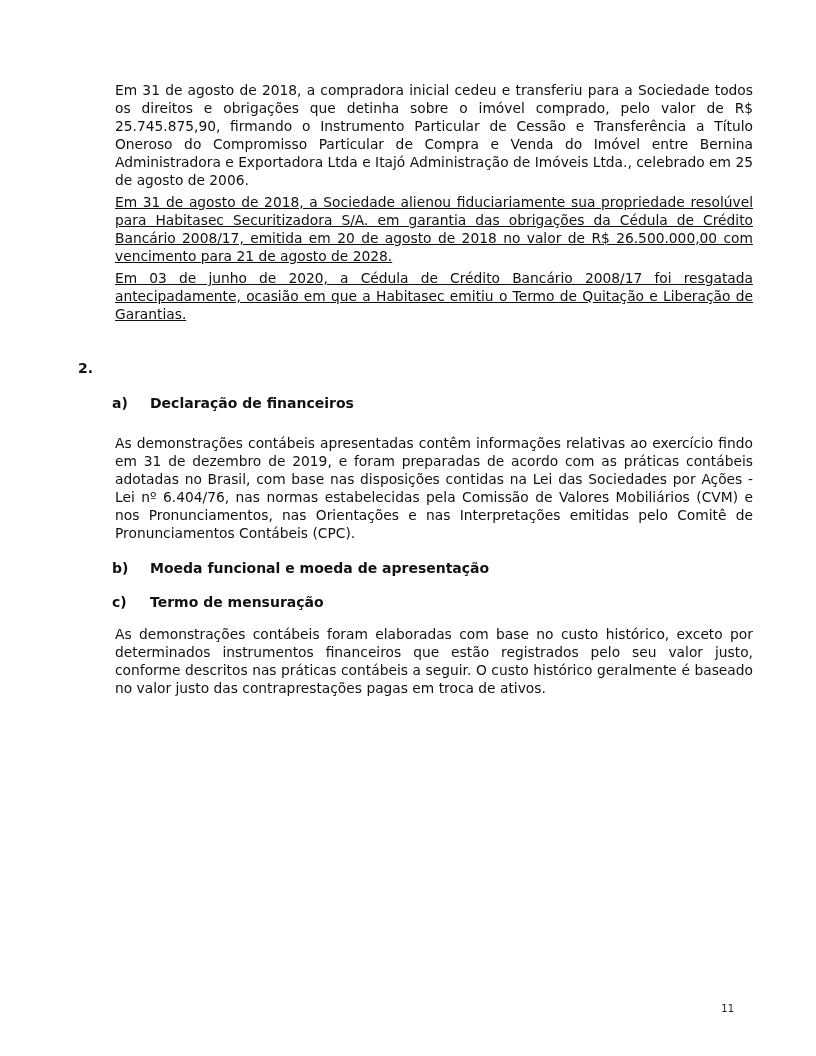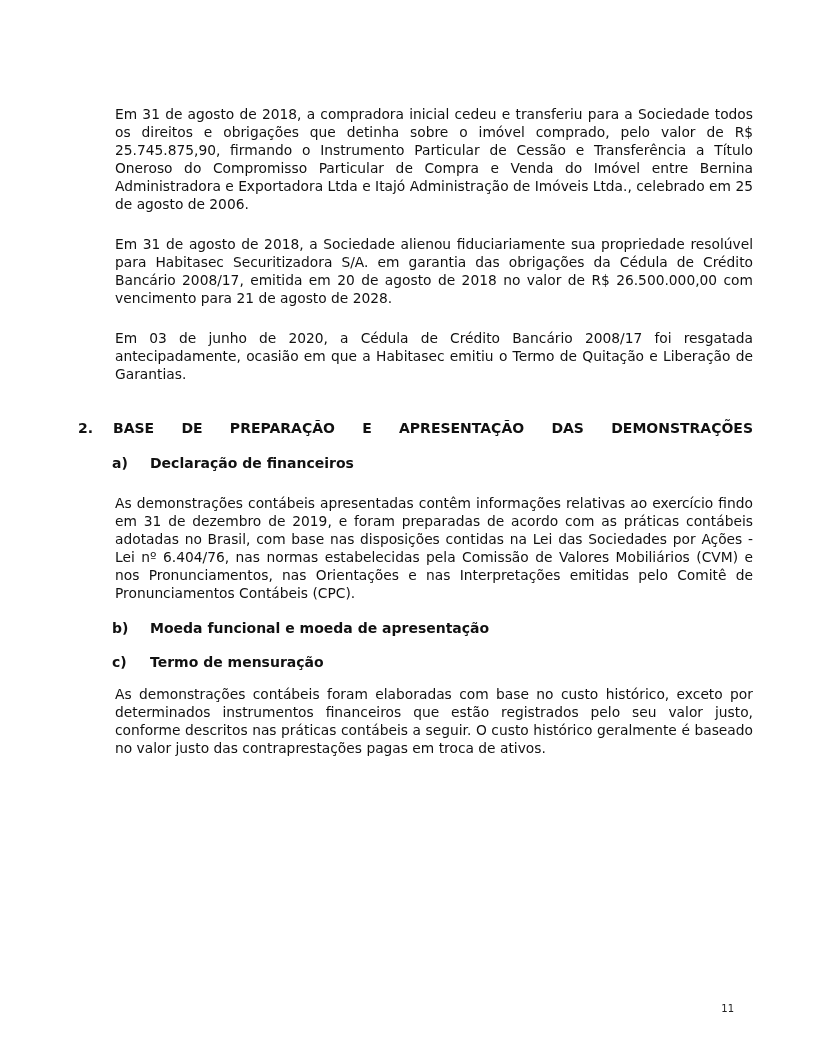--- a/index.html
+++ b/index.html
@@ -28,28 +28,28 @@
     font-size:15px; letter-spacing:.5px; line-height:1;
   }
   .icc-text .amp { font-size:9px; vertical-align:3px; letter-spacing:0; }
   .logo-caption { position:absolute; top:97px; right:74px; width:190px; text-align:right; }
   .logo-line1 { font-size:10.5px; color:#959ca1; letter-spacing:.3px; white-space:nowrap; }
   .logo-line2 { font-size:7.5px;  color:#b4babf; letter-spacing:3.1px; margin-top:2px; white-space:nowrap; }
 
   
   .content {
     position:absolute; top:0; left:0; width:816px;
-    padding:105px 63px 0 78px;
+    padding:81px 63px 0 78px;
   }
   p.body {
     margin-left:37px;
     font-size:13.8px; line-height:18px;
     text-align:justify;
   }
-  .mt18 { margin-top:22px; }
+  .mt18 { margin-top:4px;text-decoration:underline; }
   .h2 { display:flex; margin-top:36px; font-weight:bold; font-size:14px; line-height:19px; }
   .h2-num { width:35px; flex-shrink:0; }
   .h2-title { flex:1; }
   .h2-line1 { text-align:justify; text-align-last:justify; }
   .sub { display:flex; margin-left:34px; font-weight:bold; font-size:14px; line-height:18px; }
   .sub-label { width:38px; flex-shrink:0; }
   .mt16 { margin-top:16px; }
   .mt22 { margin-top:22px; }
   .mt17 { margin-top:17px; }
   .mt20 { margin-top:20px; }
@@ -68,21 +68,20 @@
 
   <div class="content">
 
     <p class="body">Em 31 de agosto de 2018, a compradora inicial cedeu e transferiu para a Sociedade todos os direitos e obrigações que detinha sobre o imóvel comprado, pelo valor de R$ 25.745.875,90, firmando o Instrumento Particular de Cessão e Transferência a Título Oneroso do Compromisso Particular de Compra e Venda do Imóvel entre Bernina Administradora e Exportadora Ltda e Itajó Administração de Imóveis Ltda., celebrado em 25 de agosto de 2006.</p>
     <p class="body mt18">Em 31 de agosto de 2018, a Sociedade alienou fiduciariamente sua propriedade resolúvel para Habitasec Securitizadora S/A. em garantia das obrigações da Cédula de Crédito Bancário 2008/17, emitida em 20 de agosto de 2018 no valor de R$ 26.500.000,00 com vencimento para 21 de agosto de 2028.</p>
     <p class="body mt18">Em 03 de junho de 2020, a Cédula de Crédito Bancário 2008/17 foi resgatada antecipadamente, ocasião em que a Habitasec emitiu o Termo de Quitação e Liberação de Garantias.</p>
 
     <div class="h2">
       <span class="h2-num">2.</span>
       <div class="h2-title">
-        <div class="h2-line1">BASE DE PREPARAÇÃO E APRESENTAÇÃO DAS DEMONSTRAÇÕES</div>
       </div>
     </div>
 
     <div class="sub mt16">
       <span class="sub-label">a)</span>
       <span class="sub-title">Declaração de financeiros</span>
     </div>
     <p class="body mt22">As demonstrações contábeis apresentadas contêm informações relativas ao exercício findo em 31 de dezembro de 2019, e foram preparadas de acordo com as práticas contábeis adotadas no Brasil, com base nas disposições contidas na Lei das Sociedades por Ações - Lei nº 6.404/76, nas normas estabelecidas pela Comissão de Valores Mobiliários (CVM) e nos Pronunciamentos, nas Orientações e nas Interpretações emitidas pelo Comitê de Pronunciamentos Contábeis (CPC).</p>
 
     <div class="sub mt17">

